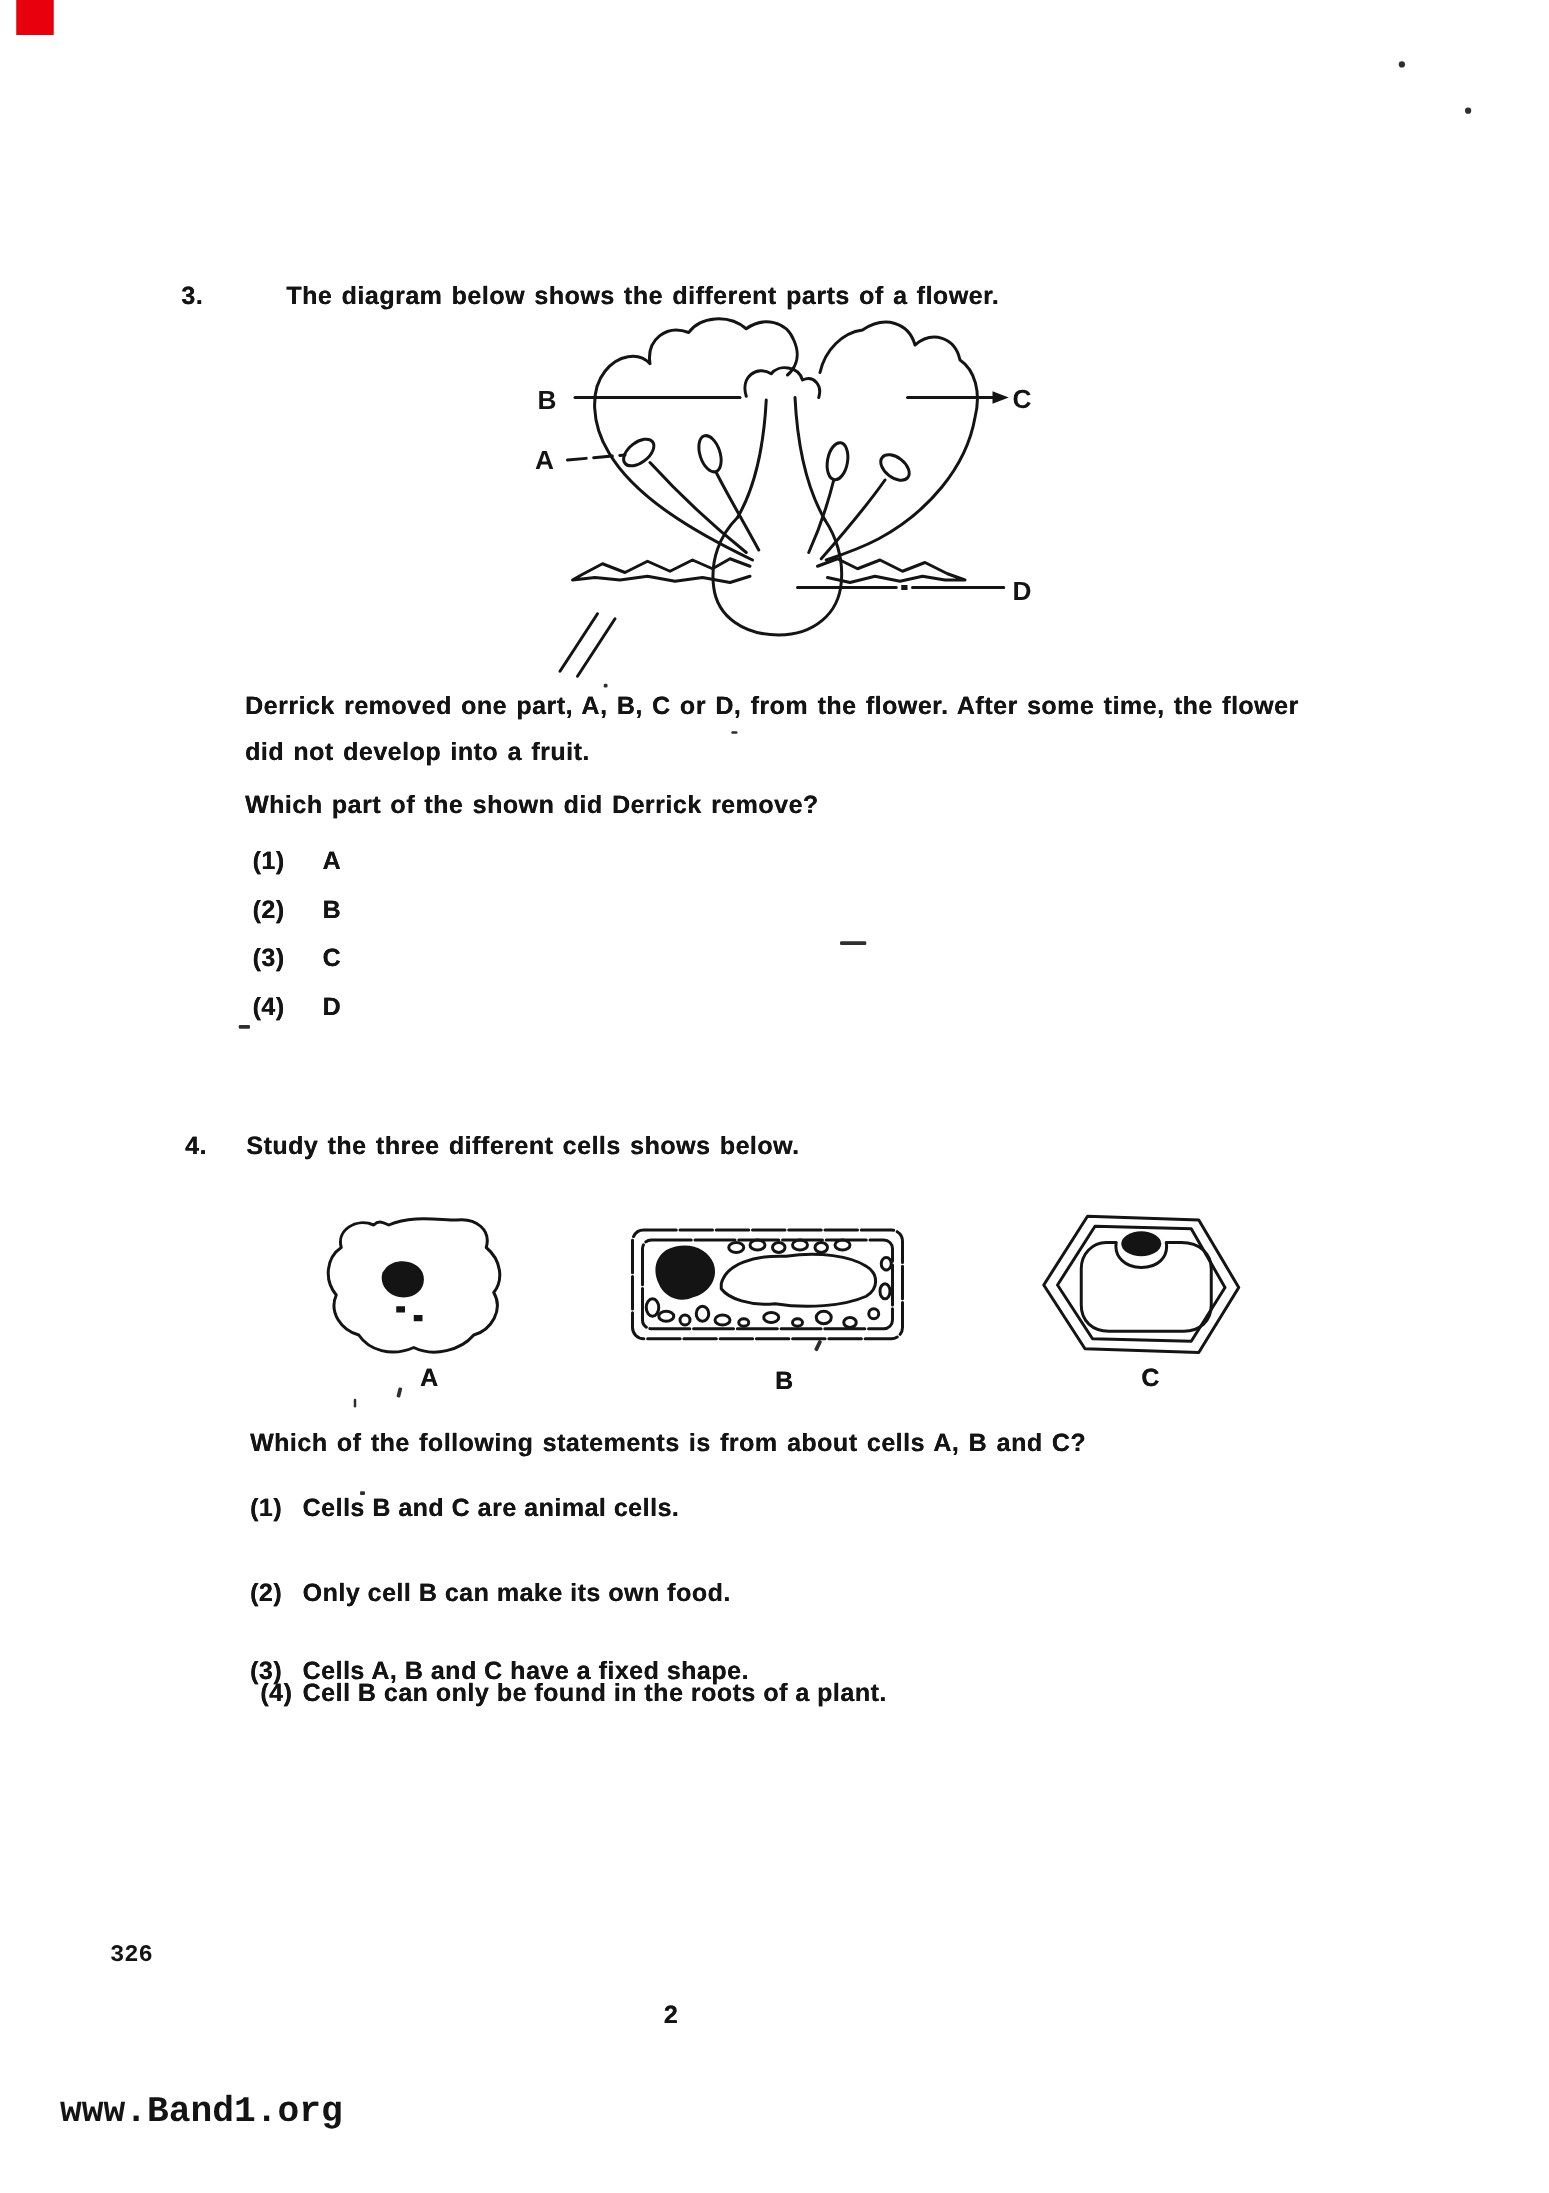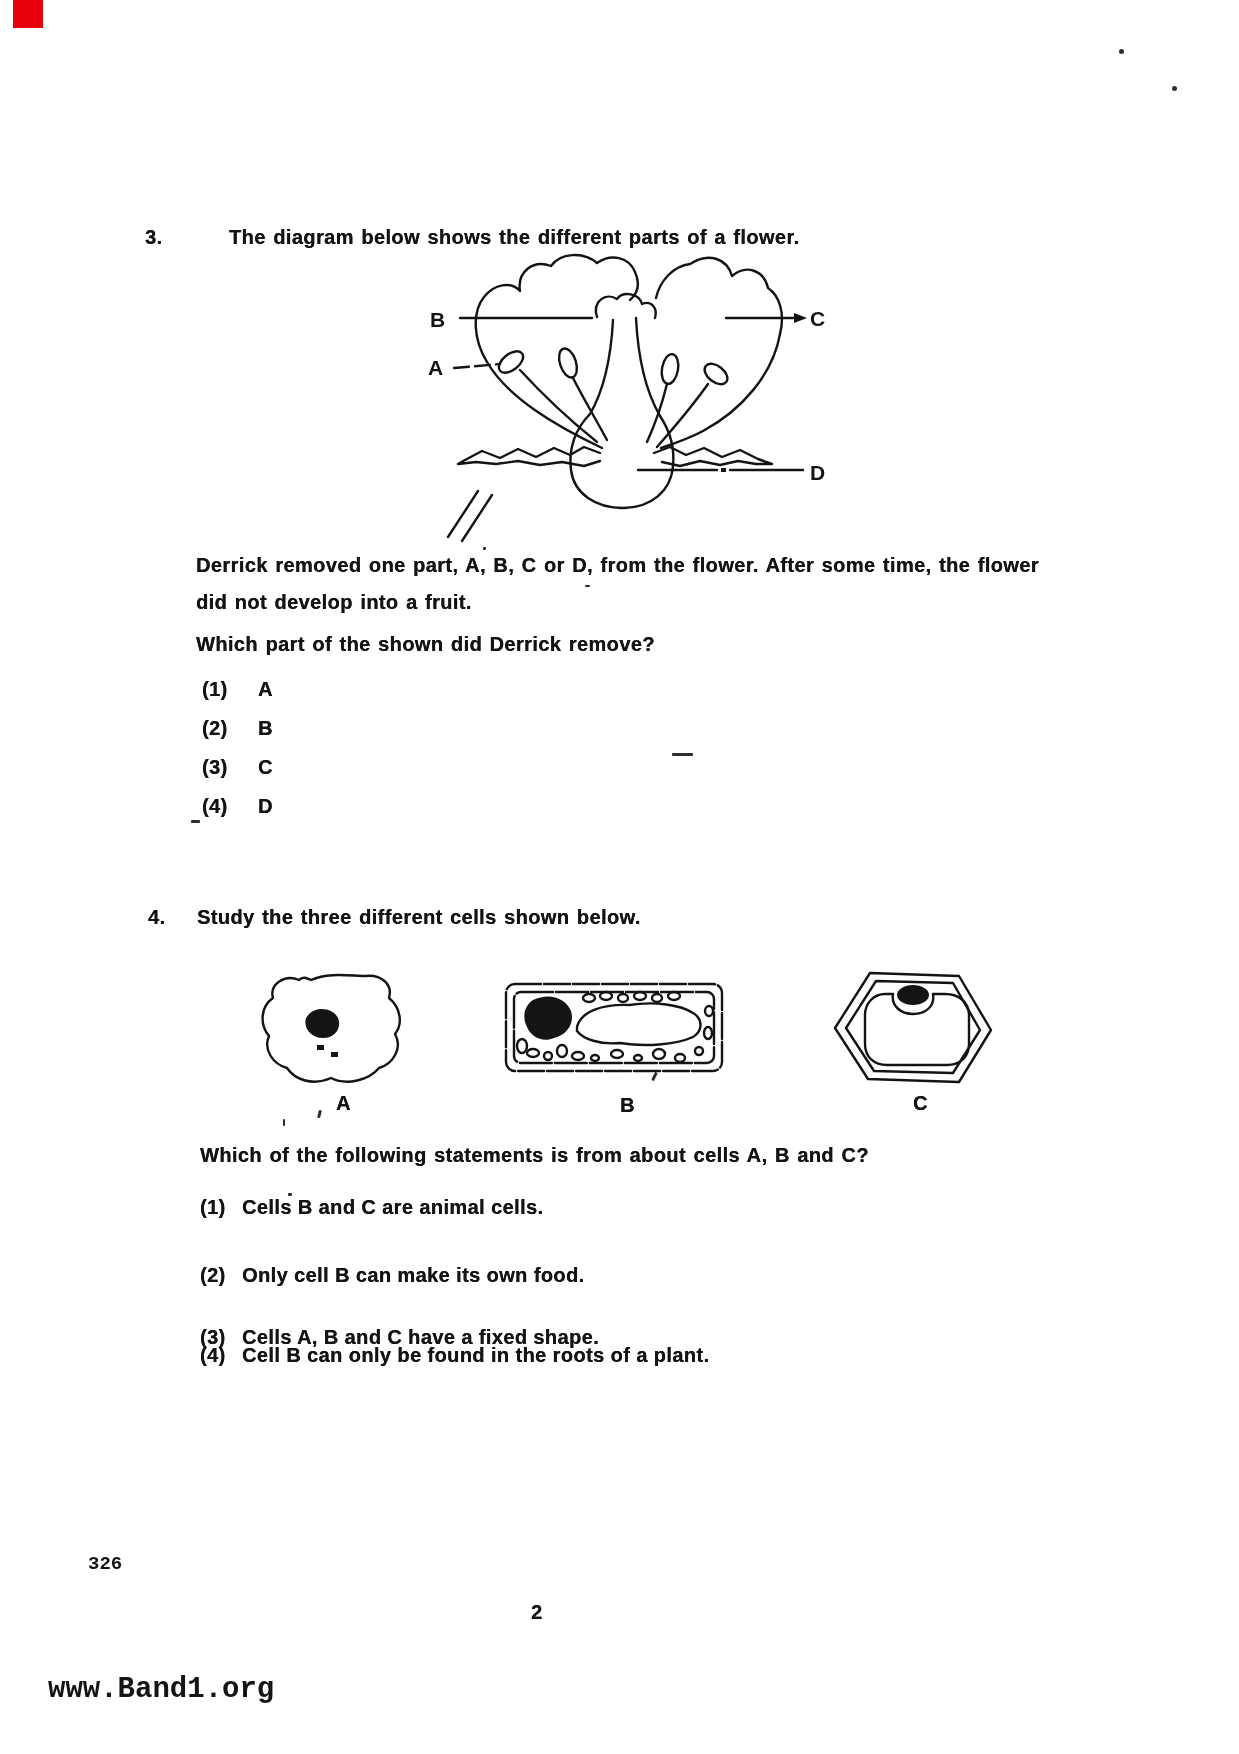--- a/index.html
+++ b/index.html
@@ -124,21 +124,21 @@
     <span class="n">(2)</span><span>B</span>
   </div>
   <div class="opt q3" style="left:202px;top:756px;">
     <span class="n">(3)</span><span>C</span>
   </div>
   <div class="opt q3" style="left:202px;top:795px;">
     <span class="n">(4)</span><span>D</span>
   </div>
 
   <div class="t" style="left:148px;top:905px;">4.</div>
-  <div class="t" style="left:197px;top:905px;">Study the three different cells shown below.</div>
+  <div class="t" style="left:197px;top:905px;">Study the three different cells shows below.</div>
 
   <svg class="diagram" style="left:240px;top:960px;" width="770" height="150" viewBox="0 0 770 150">
 
     <g transform="translate(13,8)">
       <path d="M 58,12 C 76,4 98,8 112,8 C 128,6 140,16 136,30 C 148,40 150,56 142,66 C 150,80 140,96 126,100 C 116,112 94,118 78,110 C 60,118 42,112 34,100 C 20,96 10,82 16,68 C 6,56 8,38 20,30 C 16,16 32,6 46,12 C 50,8 54,10 58,12 Z"></path>
       <path class="fill" d="M 56,46 C 64,38 80,40 85,50 C 89,60 82,70 70,70 C 58,70 50,60 53,50 Z"></path>
       <rect class="fill" x="64" y="77" width="7" height="5"></rect>
       <rect class="fill" x="78" y="84" width="7" height="5"></rect>
     </g>
 
@@ -186,21 +186,21 @@
 
   <div class="opt q4" style="left:200px;top:1196px;">
     <span class="n">(1)</span><span>Cells B and C are animal cells.</span>
   </div>
   <div class="opt q4" style="left:200px;top:1264px;">
     <span class="n">(2)</span><span>Only cell B can make its own food.</span>
   </div>
   <div class="opt q4" style="left:200px;top:1305px;margin-top:21px;">
     <span class="n">(3)</span><span>Cells A, B and C have a fixed shape.</span>
   </div>
-  <div class="opt q4" style="left:200px;top:1344px;">
+  <div class="opt q4" style="left:200px;top:1344px;text-align:center;">
     <span class="n">(4)</span><span>Cell B can only be found in the roots of a plant.</span>
   </div>
 
   <div class="t" style="left:531px;top:1600px;font-size:20px;">2</div>
   <div class="t mono" style="left:88px;top:1552px;font-size:19px;">326</div>
   <div class="t mono" style="left:48px;top:1678px;font-size:29px;">www.Band1.org</div>
 
 </div>
 
 </body></html>

